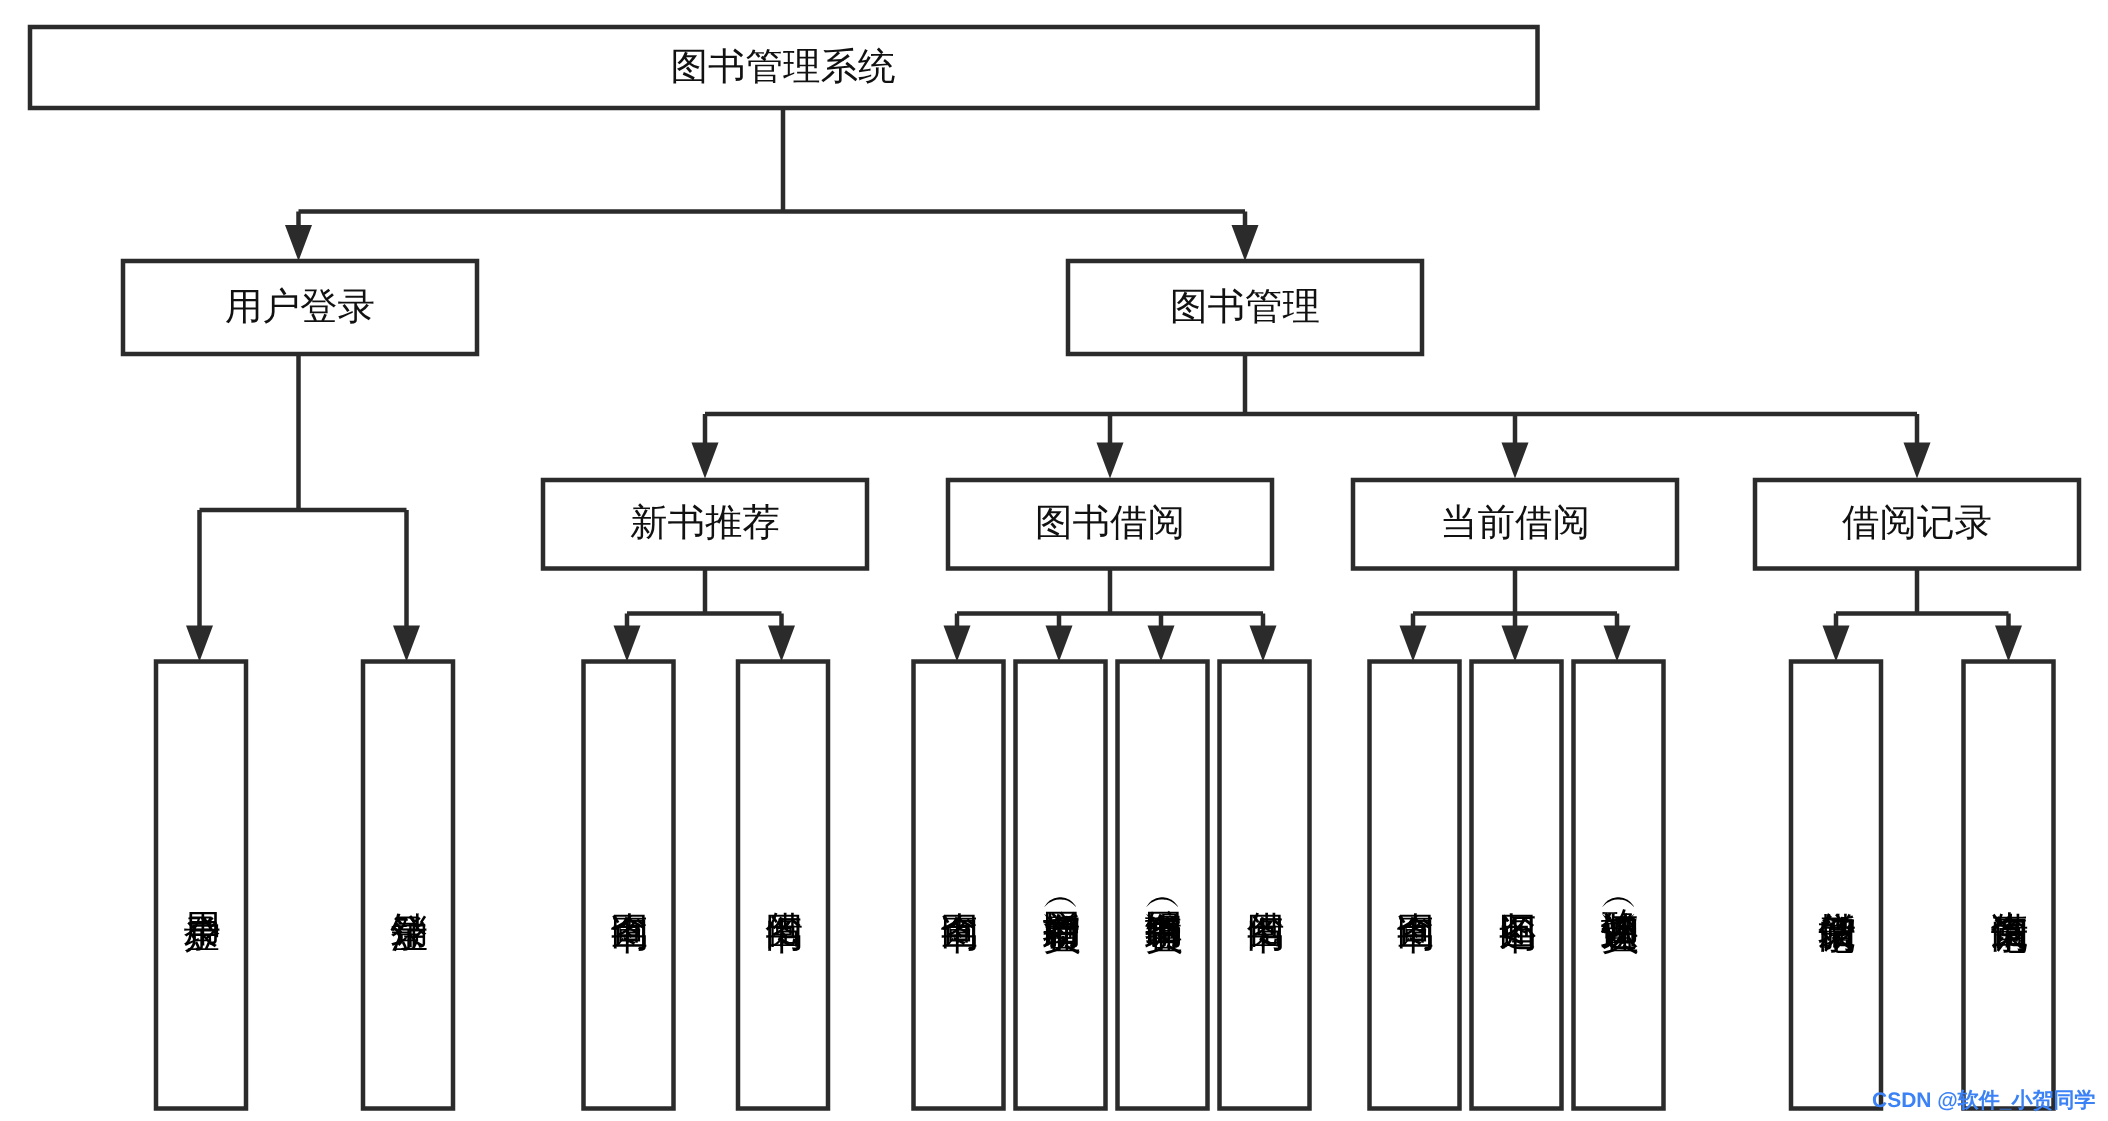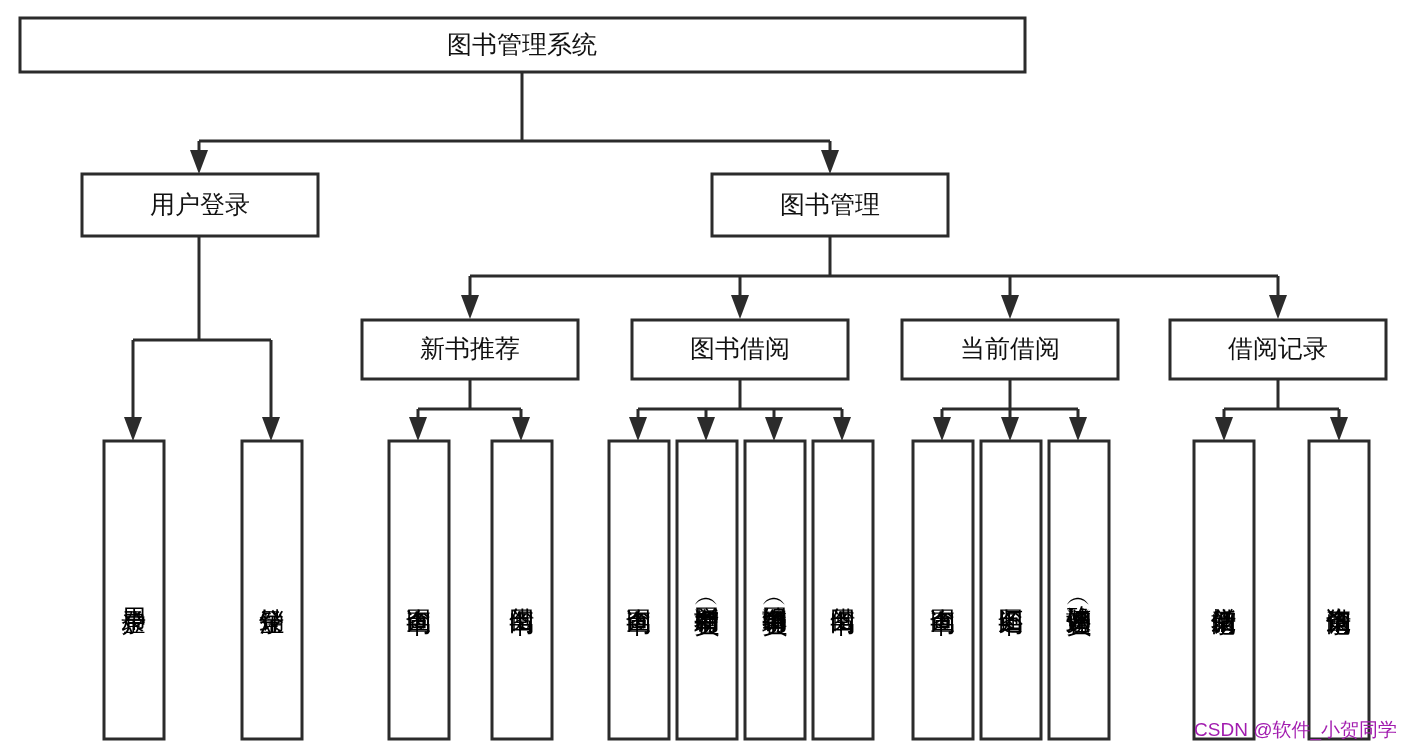--- a/index.html
+++ b/index.html
@@ -67,24 +67,25 @@
   }
   .arrow-head {
     fill: #2b2b2b;
     stroke: none;
   }
   .watermark {
     position: absolute;
     right: 8px;
     bottom: 6px;
     font-family: "Liberation Sans", "DejaVu Sans", sans-serif;
-    font-size: 19px;
-    color: #a21caf;
+    font-size: 14px;
+    color: #3b82f6;
     white-space: nowrap;
     user-select: none;
+    font-weight: bold;
   }
 </style>
 </head>
 <body>
 
 <div id="diagram-root">
   <svg class="diagram-canvas" viewBox="0 0 1405 747" xmlns="http://www.w3.org/2000/svg">
     <defs></defs>
 
     <g>

